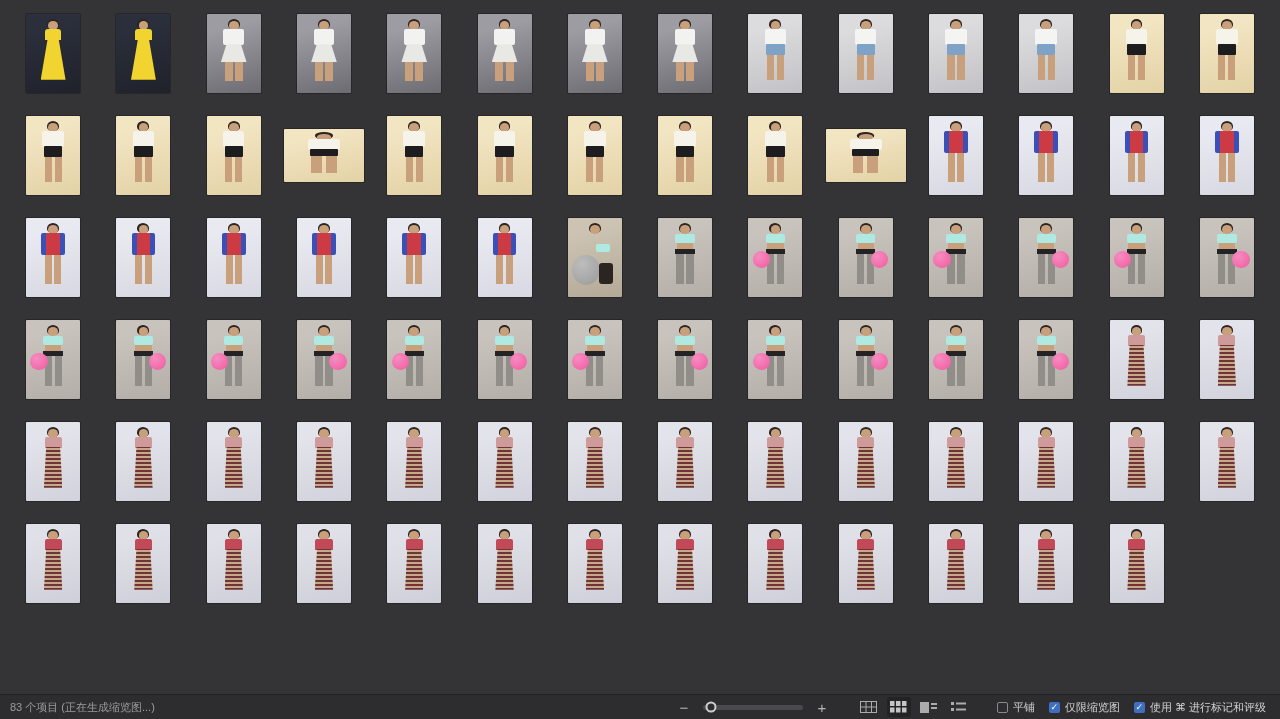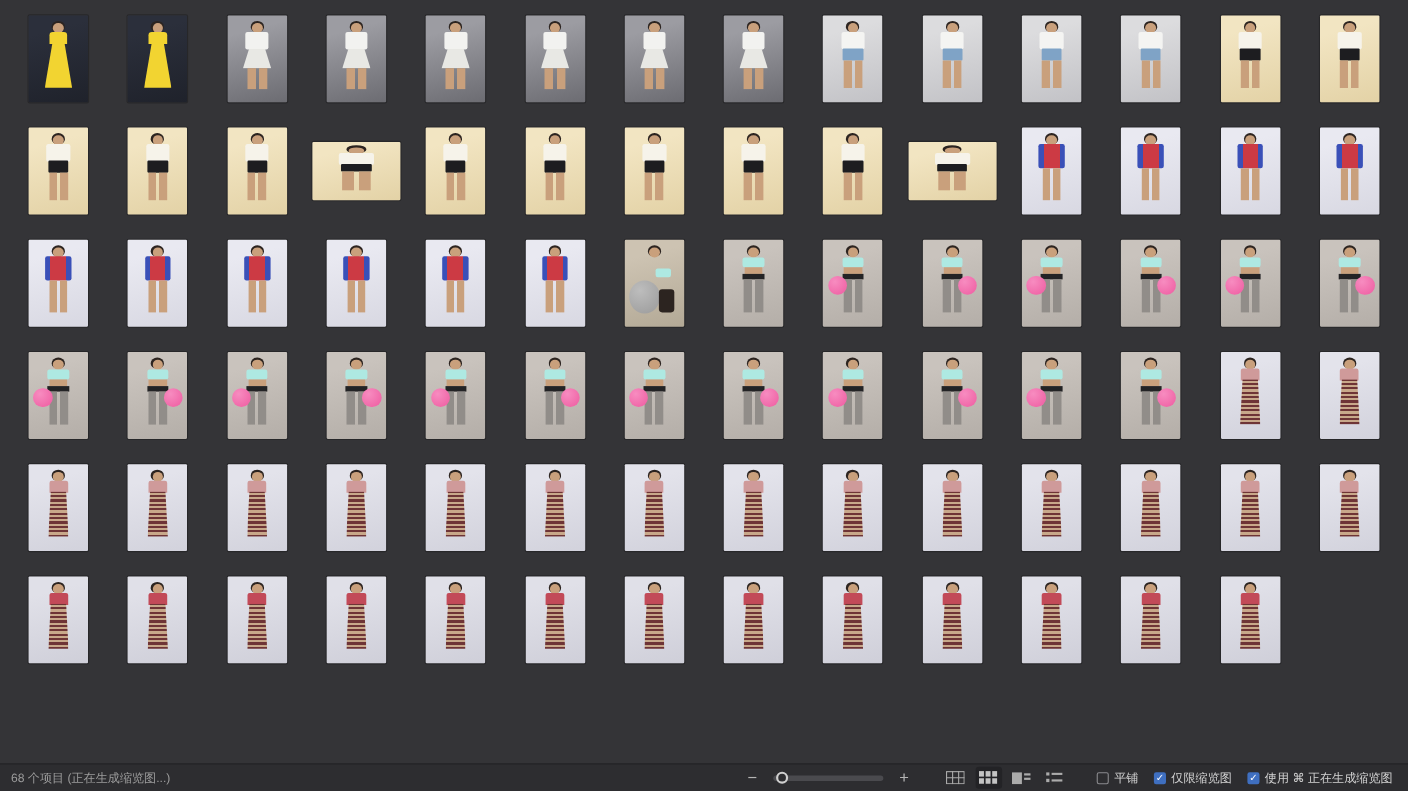--- a/index.html
+++ b/index.html
@@ -810,21 +810,21 @@
       <div class="thumb" style="background: linear-gradient(165deg, rgb(224, 224, 232) 20%, rgb(207, 207, 217));">
         <div class="part" style="left: 39%; top: 7%; width: 22%; height: 13%; background: rgb(44, 36, 32); border-radius: 50% 50% 42% 42%;"></div>
         <div class="part" style="left: 41%; top: 10%; width: 18%; height: 11%; background: rgb(201, 160, 124); border-radius: 50%;"></div>
         <div class="part" style="left: 34%; top: 20%; width: 32%; height: 13%; background: rgb(194, 74, 88); border-radius: 2px 2px 0px 0px;"></div>
         <div class="part" style="left: 33%; top: 32%; width: 34%; height: 52%; background: repeating-linear-gradient(0deg, rgb(110, 52, 54) 0px, rgb(110, 52, 54) 2px, rgb(200, 168, 138) 2px, rgb(200, 168, 138) 4px); clip-path: polygon(12% 0px, 88% 0px, 100% 100%, 0px 100%);"></div>
       </div>
     </div>
   </div>
 
 <div class="statusbar">
-  <span class="status-text">68 个项目 (正在生成缩览图...)</span>
+  <span class="status-text">83 个项目 (正在生成缩览图...)</span>
 
   <div class="sb-right">
 
     <div class="zoom-group">
       <span class="zoom-btn">−</span>
       <div class="zoom-track">
         <div class="zoom-knob" style="left: 8%;"></div>
       </div>
       <span class="zoom-btn">+</span>
     </div>
@@ -877,17 +877,17 @@
         <div class="check-item">
           <span class="checkbox"></span>
           <span class="check-label">平铺</span>
         </div>
         <div class="check-item">
           <span class="checkbox checked" style="background: rgb(63, 111, 192);">✓</span>
           <span class="check-label">仅限缩览图</span>
         </div>
         <div class="check-item">
           <span class="checkbox checked" style="background: rgb(63, 111, 192);">✓</span>
-          <span class="check-label">使用 ⌘ 正在生成缩览图</span>
+          <span class="check-label">使用 ⌘ 进行标记和评级</span>
         </div>
       </div>
   </div>
 </div>
 
 </body></html>

